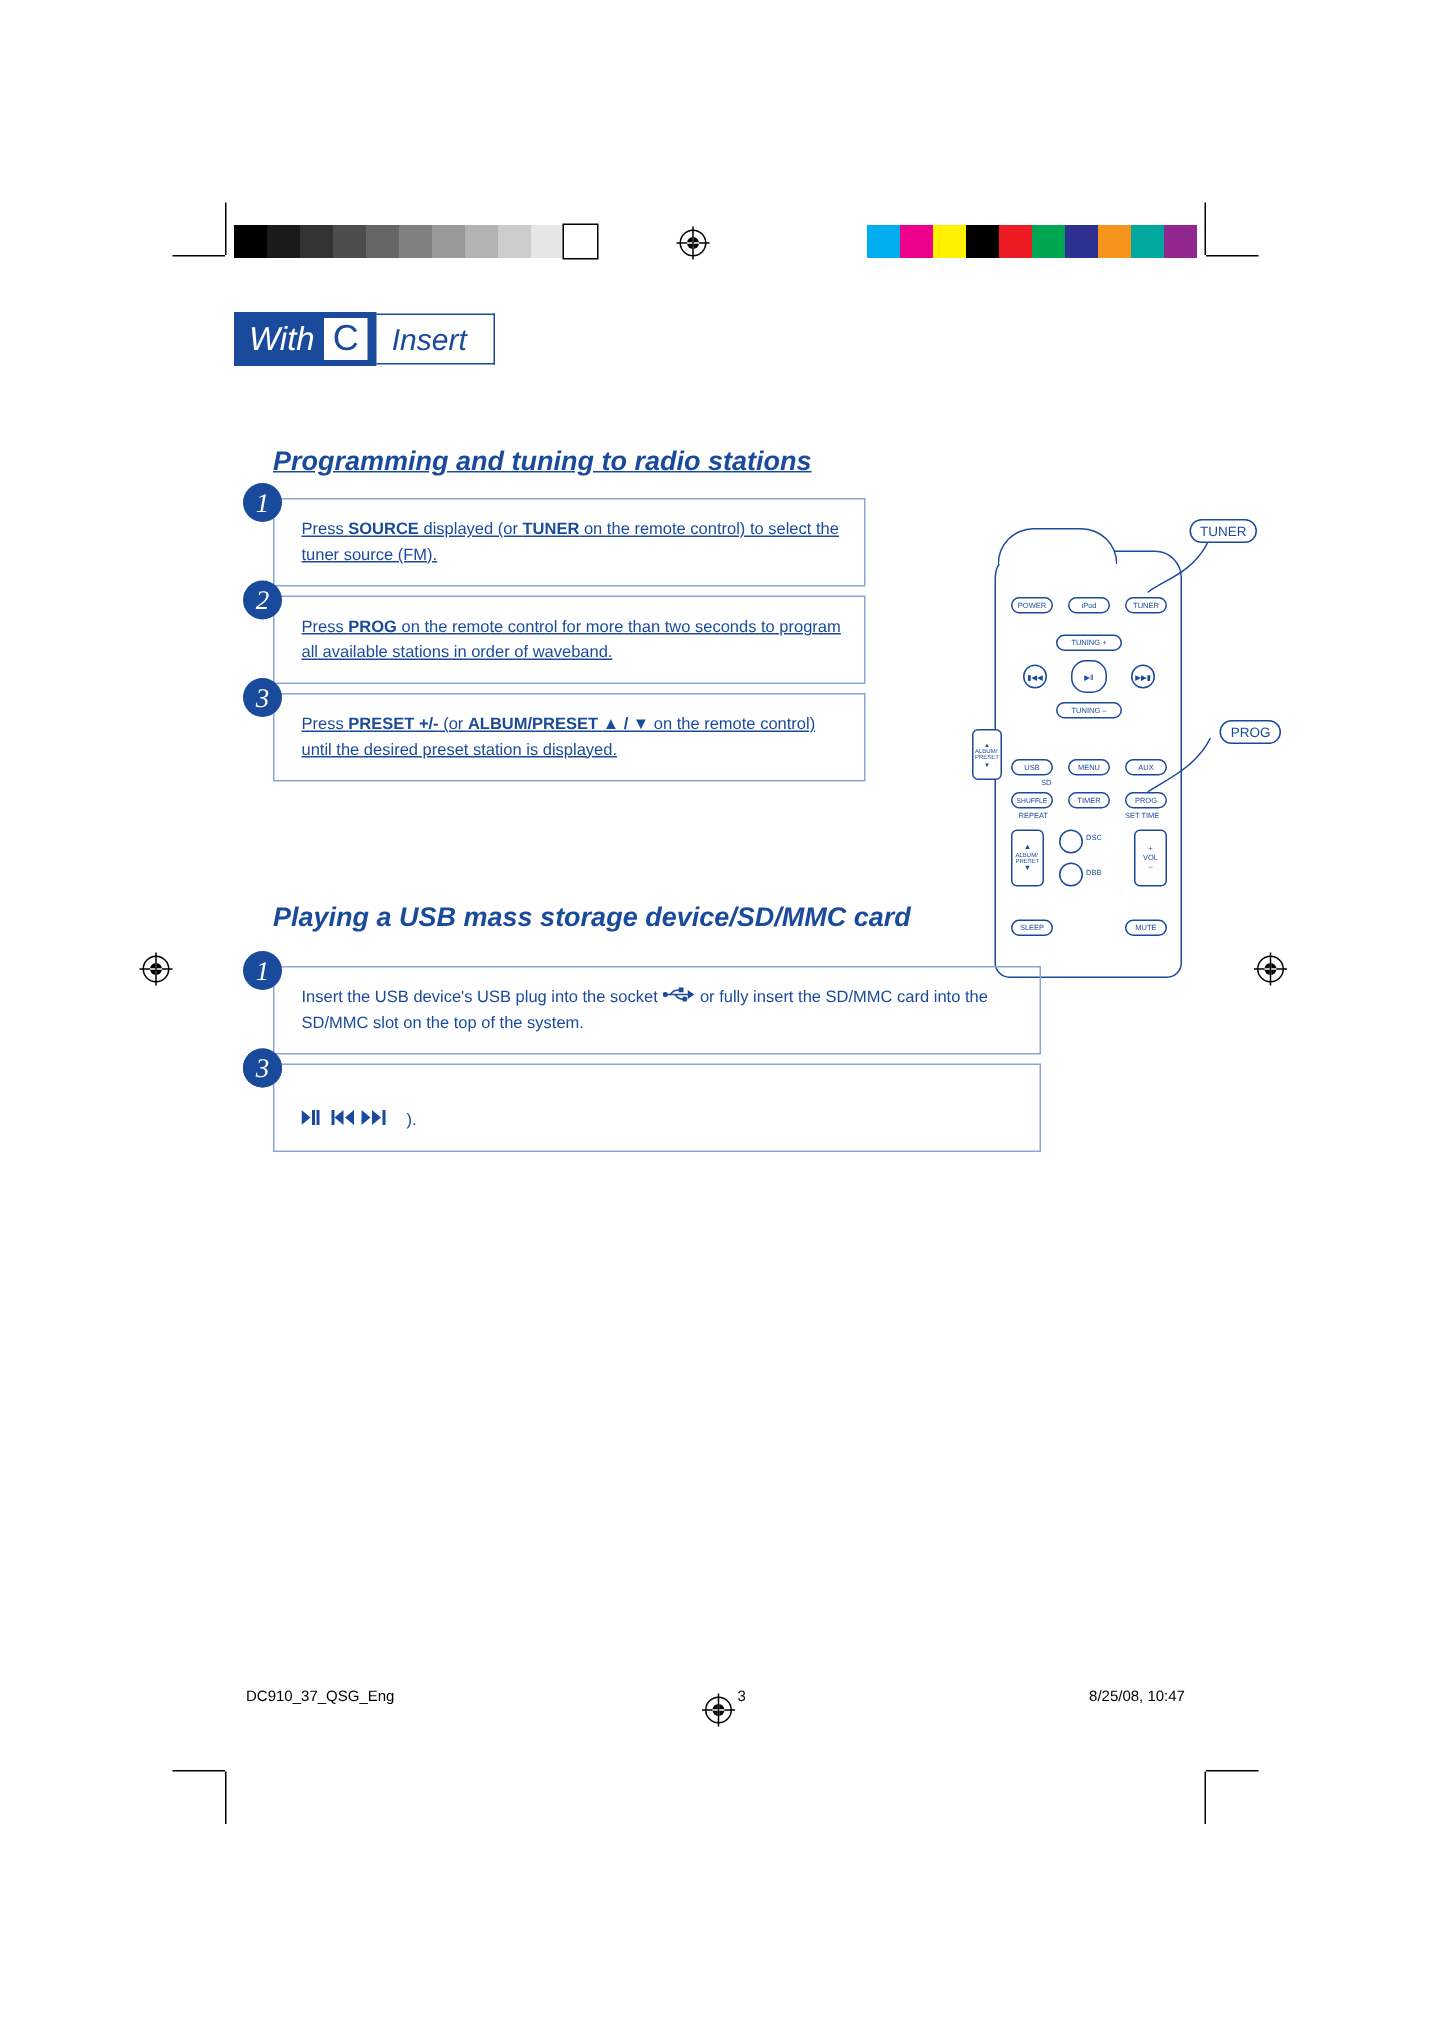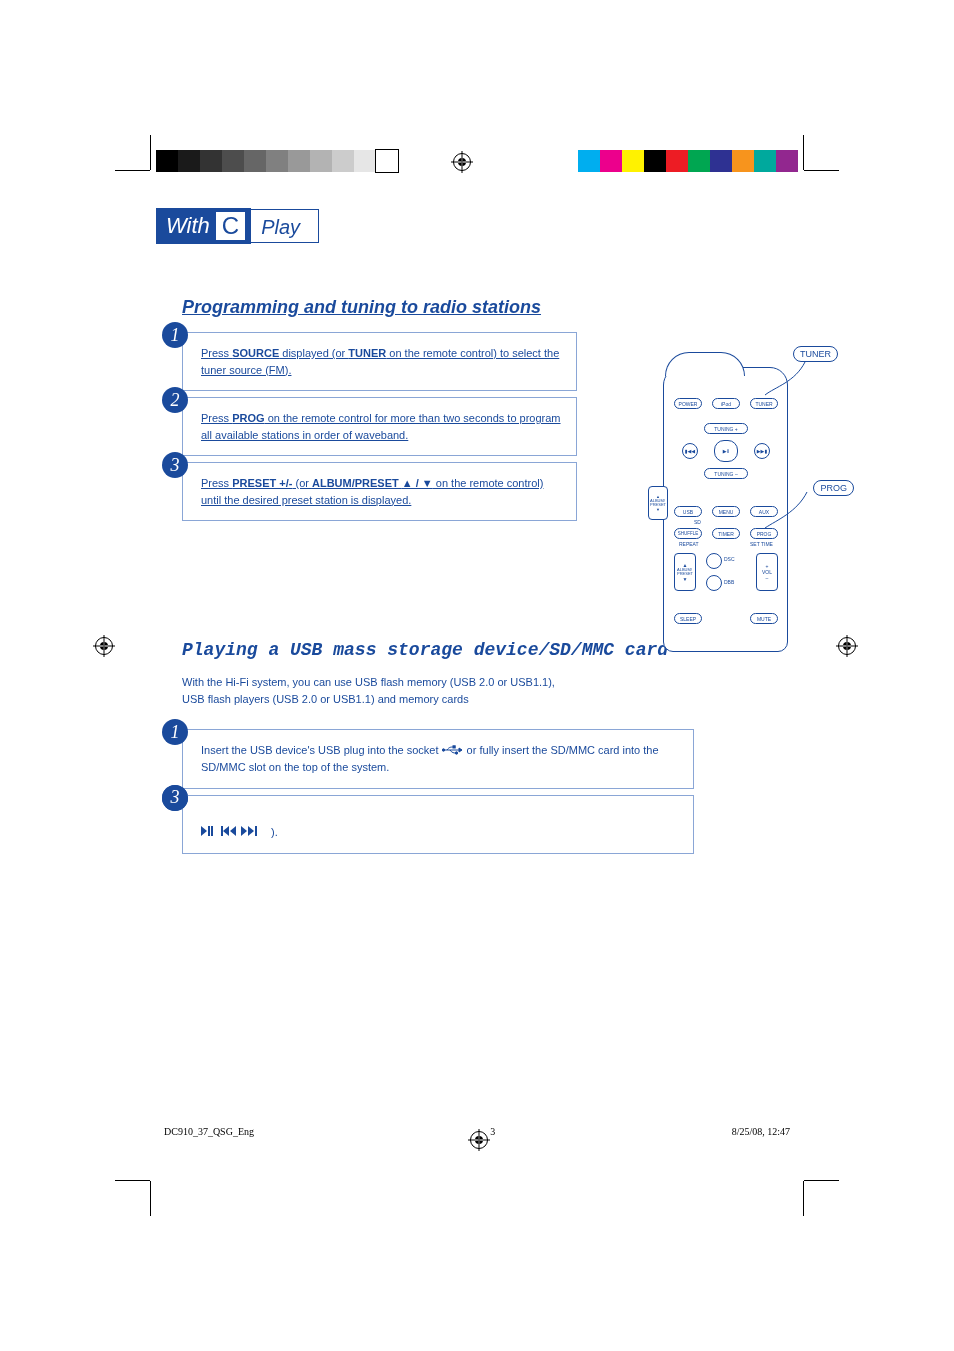--- a/index.html
+++ b/index.html
@@ -158,21 +158,20 @@
 
   .footer {
     position: absolute;
     bottom: 214px;
     left: 156px; right: 156px;
     display: flex;
     justify-content: space-between;
     font-size: 10px;
     color: #000;
     padding: 0 8px;
-    font-family: Liberation Serif, serif;
   }
 
   .usb-icon {
     display:inline-block; vertical-align:middle;
   }
   .pb-icon { font-family: Arial; }
 </style>
 </head>
 <body>
 
@@ -222,21 +221,21 @@
     <div class="cb" style="background: rgb(0, 169, 157);"></div>
     <div class="cb" style="background: rgb(146, 39, 143);"></div>
   </div>
 
 <div class="content">
   <div class="step-banner">
     <div class="step-box">
       <span>With</span>
       <span class="step-letter">C</span>
     </div>
-    <div class="step-sub">Play</div>
+    <div class="step-sub">Insert</div>
   </div>
 
   <div style="position:relative;text-decoration:underline;">
     <h2 class="section-h">Programming and tuning to radio stations</h2>
 
     <div class="steps">
       <div style="position:relative; margin-bottom:6px;">
         <div class="numcircle" style="top:-10px;">1</div>
         <div class="step-row">
           <span>Press </span><span class="bold-blue">SOURCE</span><span> displayed (or </span><span class="bold-blue">TUNER</span><span> on the remote control) to select the tuner source (FM).</span>
@@ -315,25 +314,21 @@
           <path d="M40 0 C 30 20, 10 25, 0 33" stroke="#1a4a9c" fill="none" stroke-width="1"></path>
         </svg>
       <div class="callout" style="top:128px; right:-24px;">PROG</div>
       <svg style="position:absolute; top:140px; left:125px;" width="55" height="40">
           <path d="M42 0 C 32 20, 12 28, 0 36" stroke="#1a4a9c" fill="none" stroke-width="1"></path>
         </svg>
     </div>
   </div>
 
   
-  <h2 class="section-h usb" style="margin-top:119px;font-family:Liberation Mono, monospace;">Playing a USB mass storage device/SD/MMC card</h2>
-  <div class="section-sub">
-    <span>With the Hi-Fi system, you can use USB flash memory (USB 2.0 or USB1.1),</span><br>
-    <span>USB flash players (USB 2.0 or USB1.1) and memory cards</span>
-  </div>
+  <h2 class="section-h usb" style="margin-top:80px;">Playing a USB mass storage device/SD/MMC card</h2>
 
   <div class="steps" style="margin-top:22px;">
     <div style="position:relative; margin-bottom:6px;">
       <div class="numcircle" style="top:-10px;">1</div>
       <div class="step-row wide">
         <span>Insert the USB device's USB plug into the socket </span><span class="usb-icon"><svg width="22" height="10" viewBox="0 0 22 10">
               <g stroke="#1a4a9c" fill="none" stroke-width="1">
                 <line x1="1" y1="5" x2="20" y2="5"></line>
                 <circle cx="1.5" cy="5" r="1.2" fill="#1a4a9c"></circle>
                 <path d="M5 5 C7 2,9 2,11 2"></path>
@@ -365,14 +360,14 @@
               </g>
             </svg></span><span>).</span>
       </div>
     </div>
   </div>
 </div>
 
 <div class="footer">
   <span>DC910_37_QSG_Eng</span>
   <span>3</span>
-  <span>8/25/08, 12:47</span>
+  <span>8/25/08, 10:47</span>
 </div>
 
 </body></html>

